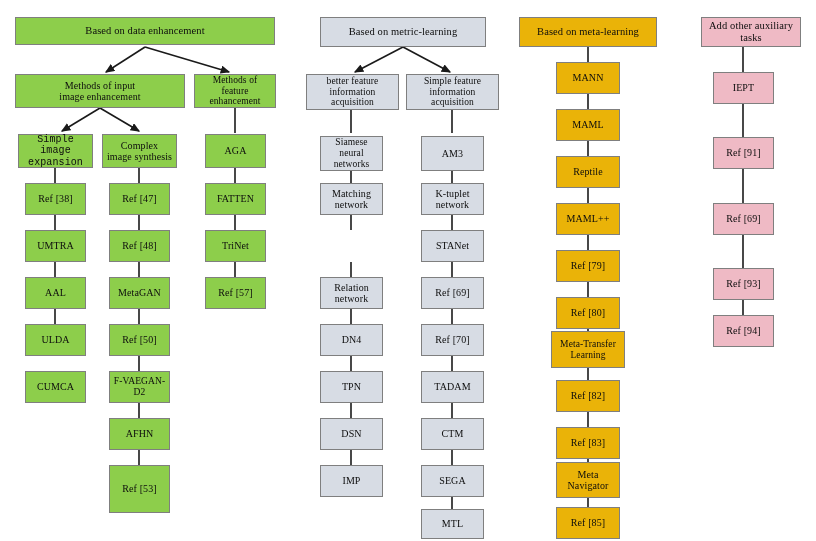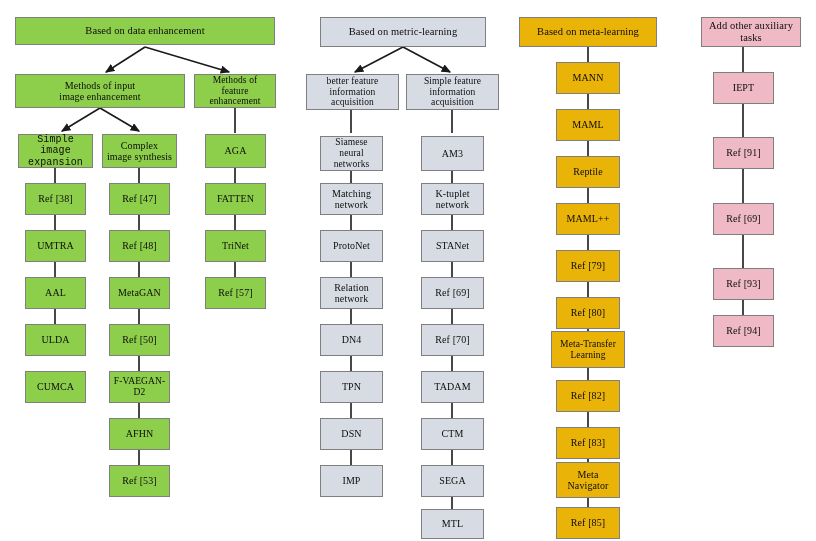--- a/index.html
+++ b/index.html
@@ -153,39 +153,38 @@
   <div class="node green" style="left:25px; top:371px; width:61px; height:32px;">CUMCA</div>
 
   <div class="node green" style="left:102px; top:134px; width:75px; height:34px;">Complex
 image synthesis</div>
   <div class="node green" style="left:109px; top:183px; width:61px; height:32px;">Ref [47]</div>
   <div class="node green" style="left:109px; top:230px; width:61px; height:32px;">Ref [48]</div>
   <div class="node green" style="left:109px; top:277px; width:61px; height:32px;">MetaGAN</div>
   <div class="node green" style="left:109px; top:324px; width:61px; height:32px;">Ref [50]</div>
   <div class="node green tight" style="left:109px; top:371px; width:61px; height:32px;">F-VAEGAN-D2</div>
   <div class="node green" style="left:109px; top:418px; width:61px; height:32px;">AFHN</div>
-  <div class="node green" style="left:109px; top:465px; width:61px; height:32px;">Ref [53]</div>
+  <div class="node green" style="left:109px; top:465px; width:61px; height:48px;">Ref [53]</div>
 
   <div class="node green" style="left:205px; top:134px; width:61px; height:34px;">AGA</div>
   <div class="node green" style="left:205px; top:183px; width:61px; height:32px;">FATTEN</div>
   <div class="node green" style="left:205px; top:230px; width:61px; height:32px;">TriNet</div>
   <div class="node green" style="left:205px; top:277px; width:61px; height:32px;">Ref [57]</div>
 
   <div class="node blue header" style="left:320px; top:17px; width:166px; height:30px;">Based on  metric-learning</div>
 
   <div class="node blue tight" style="left:306px; top:74px; width:93px; height:36px;">better feature
 information acquisition</div>
   <div class="node blue tight" style="left:406px; top:74px; width:93px; height:36px;">Simple feature
 information acquisition</div>
 
   <div class="node blue tight" style="left:320px; top:136px; width:63px; height:35px;">Siamese neural
 networks</div>
   <div class="node blue" style="left:320px; top:183px; width:63px; height:32px;">Matching
 network</div>
-  <div class="node blue" style="left:320px; top:230px; width:63px; height:32px;">ProtoNet</div>
   <div class="node blue" style="left:320px; top:277px; width:63px; height:32px;">Relation
 network</div>
   <div class="node blue" style="left:320px; top:324px; width:63px; height:32px;">DN4</div>
   <div class="node blue" style="left:320px; top:371px; width:63px; height:32px;">TPN</div>
   <div class="node blue" style="left:320px; top:418px; width:63px; height:32px;">DSN</div>
   <div class="node blue" style="left:320px; top:465px; width:63px; height:32px;">IMP</div>
 
   <div class="node blue" style="left:421px; top:136px; width:63px; height:35px;">AM3</div>
   <div class="node blue" style="left:421px; top:183px; width:63px; height:32px;">K-tuplet
 network</div>

